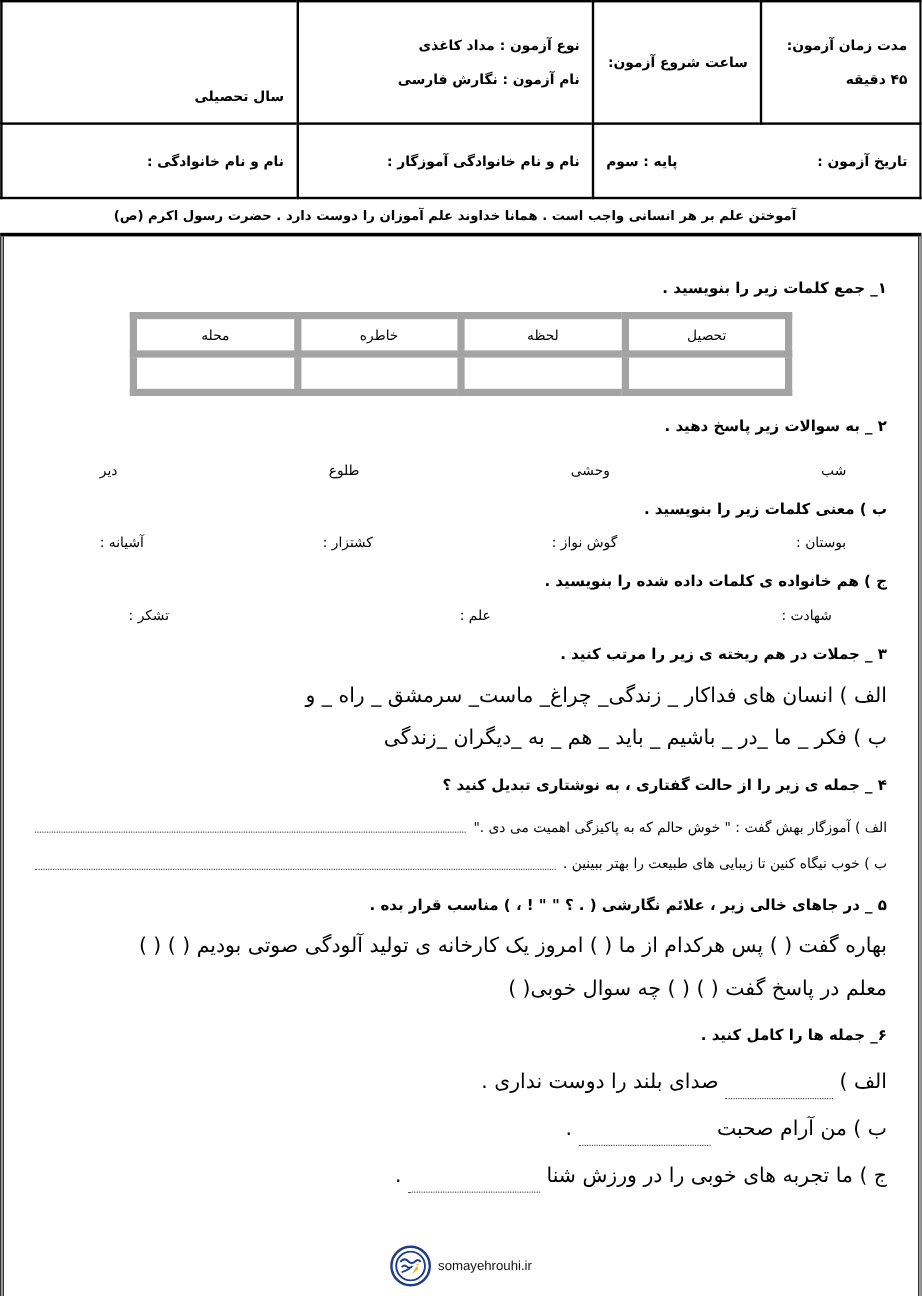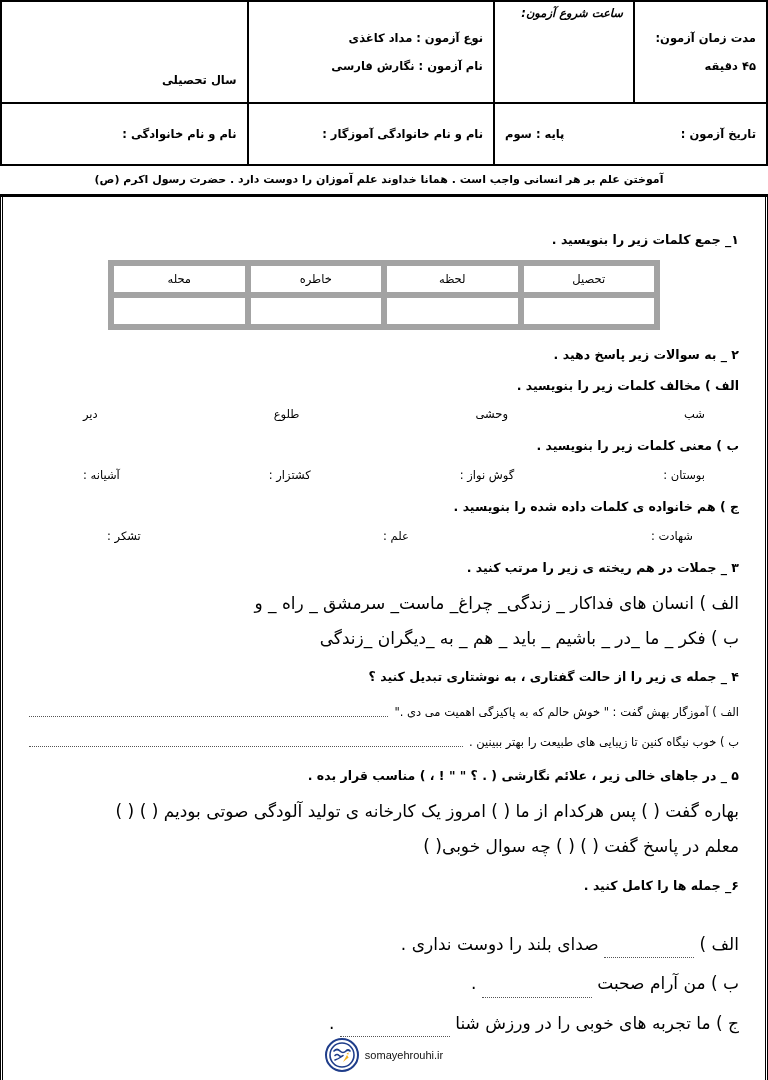--- a/index.html
+++ b/index.html
@@ -34,21 +34,21 @@
     padding:4px 10px;
     font-size:11.5px;
     font-weight:bold;
     letter-spacing:0;
   }
   .hdr tr.row1 td{height:92px;}
   .hdr tr.row2 td{height:52px;}
   .cell-stack{display:flex;flex-direction:column;gap:14px;}
   .cell-stack .ln{display:block;}
   .cell-split{display:flex;justify-content:space-between;align-items:center;}
-  .center-mid{display:flex;height:100%;font-style:italic;}
+  .center-mid{display:flex;align-items:center;height:100%;}
 
   
   .hadith-wrap{
     border-bottom:3px solid #000;
     border-top:none;
   }
   .hadith{
     text-align:center;
     font-size:11px;
     font-weight:bold;
@@ -249,21 +249,20 @@
           <td></td>
           <td></td>
         </tr>
       </tbody>
         </table>
 
       <div class="spacer-16"></div>
 
       <div class="q">۲ _ به سوالات  زیر پاسخ دهید .</div>
       <div class="spacer-8"></div>
-      <div class="q">الف ) مخالف کلمات زیر را بنویسید .</div>
       <div class="spacer-8"></div>
       <div class="wordrow">
         <span>شب</span>
         <span>وحشی</span>
         <span>طلوع</span>
         <span>دیر</span>
       </div>
 
       <div class="spacer-16"></div>
       <div class="q">ب ) معنی کلمات زیر را بنویسید  .</div>
@@ -311,21 +310,21 @@
       <div class="q center-q" style="padding-left:40px;">۵ _ در جاهای خالی زیر ، علائم نگارشی  ( .   ؟   "   "   !   ، )    مناسب قرار بده .</div>
       <div class="spacer-8"></div>
       <div class="sub" style="padding-left:14px;">بهاره گفت   (      )   پس هرکدام از ما   (      ) امروز یک کارخانه ی تولید آلودگی صوتی بودیم  (     ) (     )</div>
       <div class="spacer-8"></div>
       <div class="sub" style="padding-left:178px;">معلم در پاسخ گفت   (      ) (      )    چه سوال خوبی(     )</div>
 
       <div class="spacer-16"></div>
 
       <div class="q">۶_ جمله ها را کامل کنید .</div>
       <div class="spacer-12"></div>
-      <div class="sub" style="padding-left:70px;margin-top:20px;">
+      <div class="sub" style="padding-left:70px;">
         <span>الف )</span>
         <span class="inlinedots w90"></span>
         <span>صدای بلند را دوست نداری .</span>
       </div>
       <div class="spacer-12"></div>
       <div class="sub" style="padding-left:120px;">
         <span>ب ) من آرام صحبت</span>
         <span class="inlinedots w110"></span>
         <span>.</span>
       </div>

